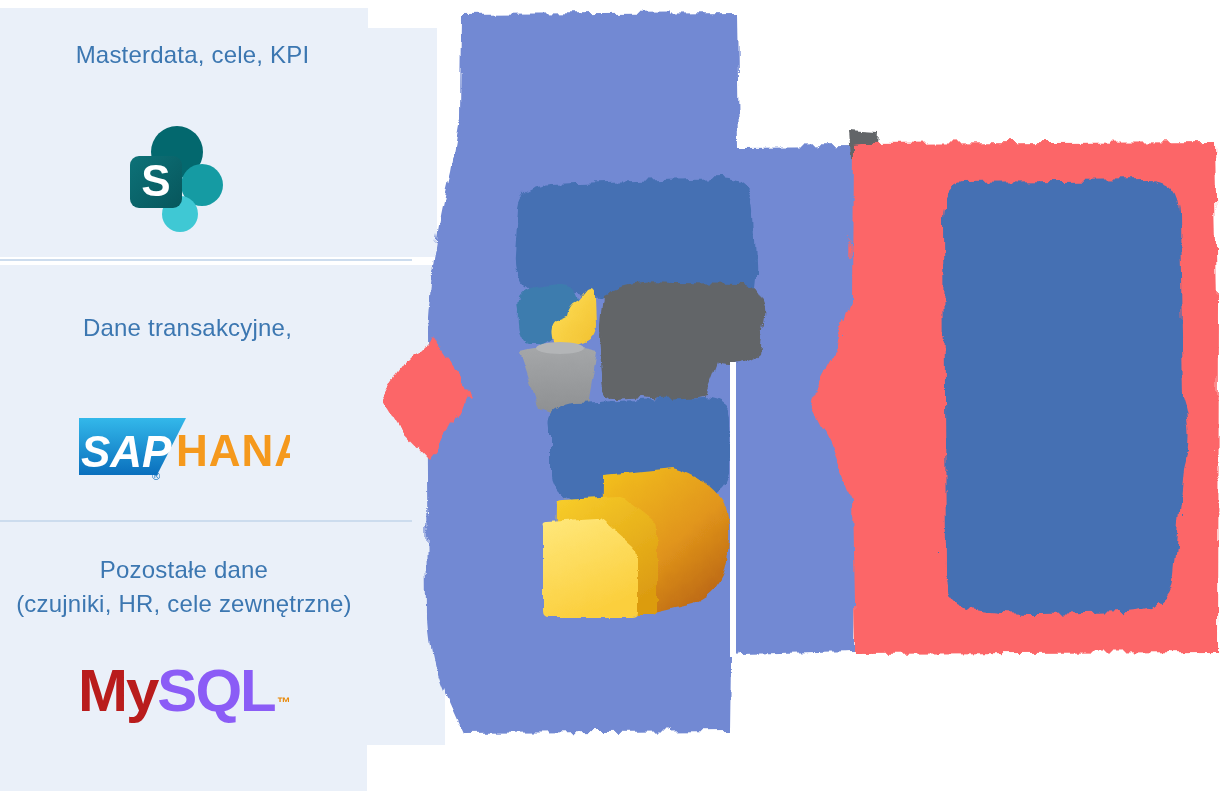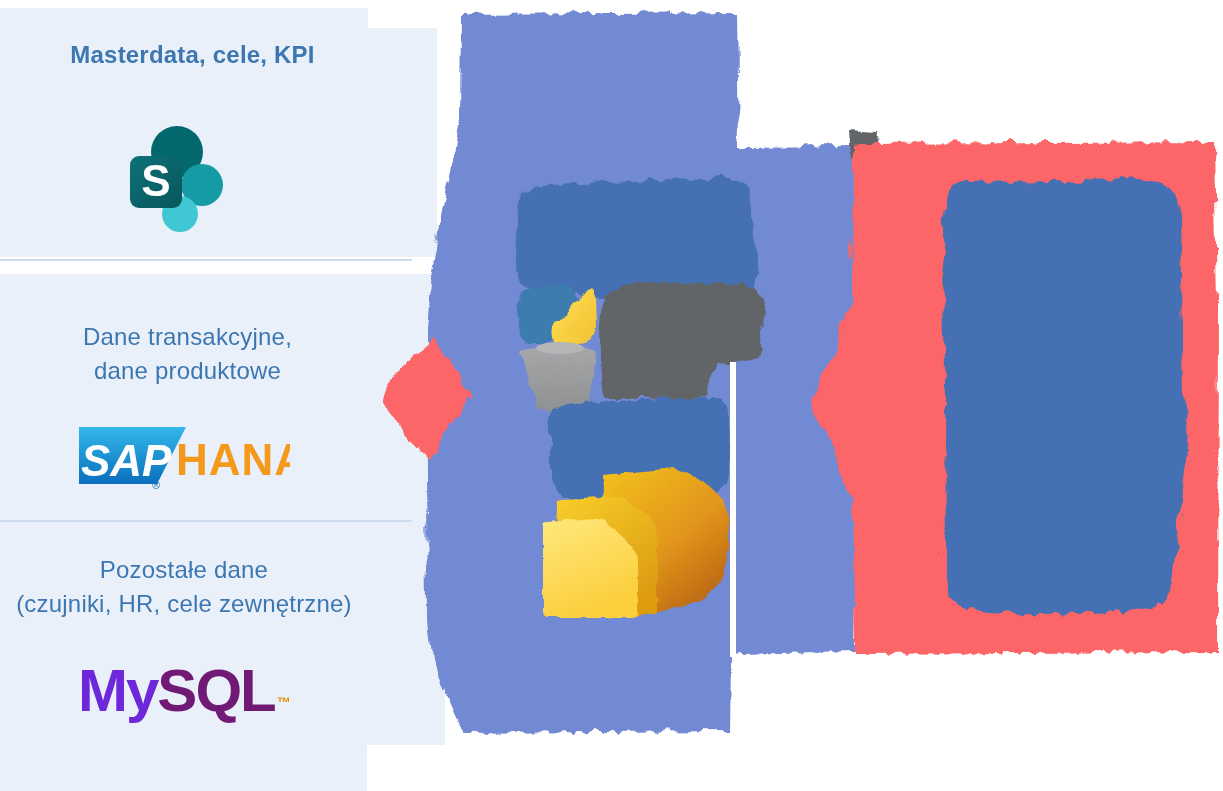--- a/index.html
+++ b/index.html
@@ -3,42 +3,42 @@
 <meta charset="utf-8">
 <style>
   html,body{margin:0;padding:0;background:#ffffff;}
   .stage{
     position:relative;width:1223px;height:791px;margin:0 auto;
     font-family:"Liberation Sans",sans-serif;overflow:hidden;background:#ffffff;
   }
   .panel{position:absolute;left:0;background:#eaf0f9;}
   .panel-1{top:8px;width:437px;height:249px;
     clip-path:polygon(0 0,368px 0,368px 20px,100% 20px,100% 100%,0 100%);}
-  .panel-2{top:274px;width:437px;height:264px;}
+  .panel-2{top:265px;width:437px;height:264px;}
   .panel-3{top:523px;width:445px;height:268px;
     clip-path:polygon(0 0,100% 0,100% 222px,367px 222px,367px 100%,0 100%);}
   .divider{position:absolute;left:0;width:412px;height:2px;background:#ccdcee;}
   .d1{top:259px;}
   .d2{top:520px;}
   .ptext{
     position:absolute;left:0;text-align:center;color:#3c77b1;
     font-size:24px;line-height:34px;letter-spacing:0.2px;
   }
-  .ptext-1{top:30px;width:385px;font-weight:bold;}
+  .ptext-1{top:30px;width:385px;}
   .ptext-2{top:46px;width:375px;}
   .ptext-3{top:30px;width:368px;}
   .sp-logo{position:absolute;left:122px;top:118px;}
   .sap-logo{position:absolute;left:78px;top:150px;}
   .mysql-logo{
     position:absolute;left:78px;top:138px;
     font-size:60px;font-weight:700;letter-spacing:-2px;line-height:1;
     white-space:nowrap;
   }
-  .mysql-my{color:#6d28d9;}
-  .mysql-sql{color:#701a75;}
+  .mysql-my{color:#b91c1c;}
+  .mysql-sql{color:#8b5cf6;}
   .mysql-tm{font-size:14px;font-weight:700;color:#e8890a;letter-spacing:0;
     display:inline-block;transform:translateY(-4px);margin-left:2px;}
   svg.blobs{position:absolute;left:0;top:0;pointer-events:none;}
 </style>
 </head>
 <body>
 
 <div class="stage">
 
   <div class="panel panel-1">
@@ -56,21 +56,20 @@
       <circle cx="80" cy="59" r="21" fill="#159ba3"></circle>
       <circle cx="58" cy="88" r="18" fill="#3fc8d4"></circle>
       <rect x="8" y="30" width="52" height="52" rx="9" fill="url(#gSq)"></rect>
       <text x="34" y="70" text-anchor="middle" font-family="Liberation Sans, sans-serif" font-size="44" font-weight="700" fill="#ffffff">S</text>
     </svg>
   </div>
 
   <div class="panel panel-2">
     <div class="ptext ptext-2">
       <div>Dane transakcyjne,</div>
-      <div>dane produktowe</div>
     </div>
     <svg class="sap-logo" width="212" height="68" viewBox="0 0 212 68">
       <defs>
         <linearGradient id="gSap" x1="0" y1="0" x2="0" y2="1">
           <stop offset="0" stop-color="#33b8ea"></stop>
             <stop offset="1" stop-color="#0a6fbd"></stop>
         </linearGradient>
       </defs>
       <path d="M1,3 L108,3 L79,60 L1,60 Z" fill="url(#gSap)"></path>
       <text x="3" y="52" font-family="Liberation Sans, sans-serif" font-size="44" font-weight="700" font-style="italic" fill="#ffffff">SAP</text>

